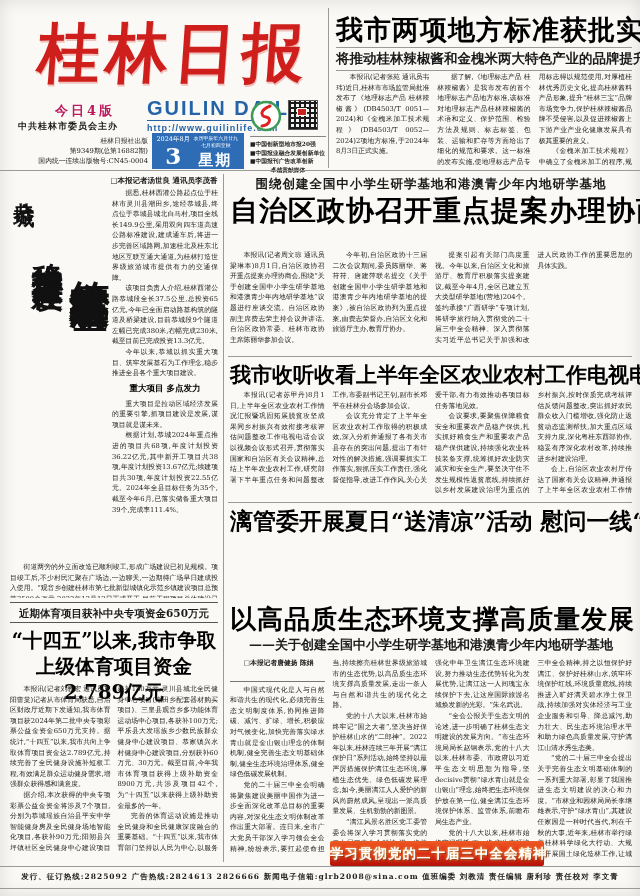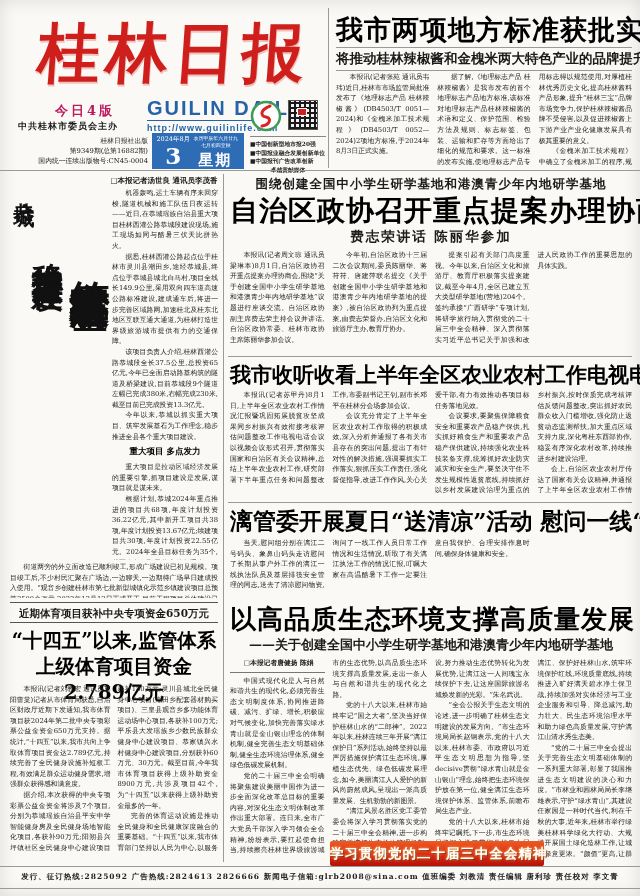--- a/index.html
+++ b/index.html
@@ -81,21 +81,21 @@
   .a6-toprule { left:10px; top:602px; width:208px; height:1px; background:#555; position:absolute; }
   .a6-eyebrow { position:absolute; left:10px; top:607px; width:208px; font-size:10.5px; white-space:nowrap; }
   .a6-midrule { left:10px; top:622px; width:208px; height:1px; background:#555; position:absolute; }
   .a6-headline { position:absolute; left:10px; top:628px; width:208px; font-size:19.5px; line-height:26px; white-space:normal; }
   .a6-body { position:absolute; left:10px; top:684px; width:208px; height:176px; column-count:2; column-gap:7px; }
 
   
   .a7-headline { position:absolute; left:230px; top:602px; width:402px; font-size:26px; letter-spacing:1px; }
   .a7-sub { position:absolute; left:230px; top:636px; width:402px; font-size:13px; }
   .a7-body { position:absolute; left:230px; top:658px; width:402px; height:202px; column-count:4; column-gap:8px; }
-  .a7-byline { font-size:7.5px; font-weight:bold; border-bottom:1px solid #777; padding-bottom:3px; margin-bottom:3px; text-indent:0; }
+  .a7-byline { font-size:7.5px; font-weight:bold; border-bottom:1px solid #777; padding-bottom:12px; margin-bottom:3px; text-indent:0; }
 
   .banner { position:absolute; left:330px; top:841px; width:214px; height:25px;
      background:linear-gradient(180deg,#ef5a22 0%,#d92a12 55%,#b31208 100%);
      color:#fff; font-weight:900; font-size:13.5px; letter-spacing:1px; text-align:right; line-height:25px;
      text-shadow:0 0 3px #ffd76e, 1px 1px 1px #6d0b00; white-space:nowrap; border-radius:2px; }
 
   
   .footer-rule1 { left:0px; top:866px; width:640px; height:1px; }
   .footer-rule2 { left:0px; top:888px; width:640px; height:1px; }
   .footer-text { position:absolute; left:0px; top:872px; width:640px; text-align:center; font-size:7.5px;
@@ -155,66 +155,63 @@
       <p>据了解,《地理标志产品 桂林辣椒酱》是我市发布的首个地理标志产品地方标准,该标准对地理标志产品桂林辣椒酱的术语和定义、保护范围、检验方法及规则、标志标签、包装、运输和贮存等方面给出了细化的规范和要求。这一标准的发布实施,使地理标志产品专用标志得以规范使用,对厚植桂林优秀历史文化,提高桂林酱料产品形象,提升“桂林三宝”品牌市场竞争力,保护桂林辣椒酱品牌不受侵害,以及促进辣椒酱上下游产业产业化健康发展具有极其重要的意义。</p>
       <p>《金槐米加工技术规程》中确立了金槐米加工的程序,规定了原料验收、整理、杀青、干燥、包装、贮存等工序的操作要求,描述了生产记录和档案管理等追溯方法。该标准的发布实施对进一步规范金槐米生产加工要求,保障桂林金槐米产业的规范和健康发展,提升桂林行政区域金槐米的品牌形象及其市场竞争力具有积极意义。</p>
     </div>
 
   <div class="byline-top a2-byline">□本报记者汤世良 通讯员李茂香</div>
   <div class="vtxt a2-prefix">恭城:</div>
   <div class="vtxt a2-main">稳步推进重大项目建设</div>
   <div class="vtxt a2-side">筑牢经济发展基石</div>
   <div class="a2-col">
     <div class="body-plain">
-        <p>机器轰鸣,运土车辆有序来回穿梭,隧道机械和施工队伍日夜运转——近日,在恭城瑶族自治县重大项目桂林西灌公路恭城段建设现场,施工现场如同与酷暑三伏天比拼热火。</p>
         <p>据悉,桂林西灌公路起点位于桂林市灵川县潮田乡,途经恭城县,终点位于恭城县城北白马村,项目全线长149.9公里,采用双向四车道高速公路标准建设,建成通车后,将进一步完善区域路网,加速桂北及桂东北地区互联互通大通道,为桂林打造世界级旅游城市提供有力的交通保障。</p>
         <p>该项目负责人介绍,桂林西灌公路恭城段全长37.5公里,总投资65亿元,今年已全面启动路基构筑的隧道及桥梁建设,目前恭城段9个隧道左幅已完成380米,右幅完成230米,截至目前已完成投资13.3亿元。</p>
         <p>今年以来,恭城以抓实重大项目、筑牢发展基石为工作理念,稳步推进全县各个重大项目建设。</p>
       </div>
     <div class="inline-subhead">重大项目 多点发力</div>
     <div class="body-plain">
         <p>重大项目是拉动区域经济发展的重要引擎,抓项目建设是发展,谋项目就是谋未来。</p>
         <p>根据计划,恭城2024年重点推进的项目共68项,年度计划投资36.22亿元,其中新开工项目共38项,年度计划投资13.67亿元;续建项目共30项,年度计划投资22.55亿元。2024年全县目标任务为35个,截至今年6月,已落实储备重大项目39个,完成率111.4%。</p>
       </div>
 
   </div>
   <div class="a2-tail body-plain">
       <p>街道两旁的外立面改造已顺利竣工,形成广场建设已初见规模。项目竣工后,不少村民汇聚在广场边,一边聊天,一边期待广场早日建成投入使用。“观音乡创建桂林市第七批新型城镇化示范乡镇建设项目总预算3500余万元,2023年12月12日正式开工,目前工程项目总体建设已完成约65%,计划今年建设完成。”观音乡党委书记廖郑和给予介绍说。(下转第二版)</p>
     </div>
   <div class="hairline vdiv-left"></div>
 
   <div class="eyebrow a3-eyebrow">围绕创建全国中小学生研学基地和港澳青少年内地研学基地</div>
   <div class="headline a3-headline">自治区政协召开重点提案办理协商会</div>
-  <div class="subline a3-sub">费志荣讲话  陈丽华参加</div>
   <div class="body-flow a3-body">
       <p>本报讯(记者周文琼 通讯员梁琳本)8月1日,自治区政协召开重点提案办理协商会,围绕“关于创建全国中小学生研学基地和港澳青少年内地研学基地”议题进行座谈交流。自治区政协副主席费志荣主持会议并讲话,自治区政协常委、桂林市政协主席陈丽华参加会议。</p>
       <p>今年初,自治区政协十三届二次会议期间,委员陈丽华、蒋苻苻、唐建萍联名提交《关于创建全国中小学生研学基地和港澳青少年内地研学基地的提案》,被自治区政协列为重点提案,由费志荣督办,自治区文化和旅游厅主办,教育厅协办。</p>
       <p>提案引起有关部门高度重视。今年以来,自治区文化和旅游厅、教育厅积极落实提案建议,截至今年4月,全区已建立五大类型研学基地(营地)204个。签约承接“广西研学”专项计划,将研学旅行纳入贯彻党的二十届三中全会精神、深入贯彻落实习近平总书记关于加强和改进人民政协工作的重要思想的具体实践。</p>
     </div>
   <div class="hairline hr-c1"></div>
 
   <div class="headline a4-headline">我市收听收看上半年全区农业农村工作电视电话会议</div>
   <div class="body-flow a4-body">
       <p>本报讯(记者苏甲丹)8月1日,上半年全区农业农村工作情况汇报暨巩固拓展脱贫攻坚成果同乡村振兴有效衔接考核评估问题整改工作电视电话会议以视频会议形式召开,贯彻落实国家和自治区有关会议精神,总结上半年农业农村工作,研究部署下半年重点任务和问题整改工作,市委副书记王钊,副市长邓平在桂林分会场参加会议。</p>
       <p>会议充分肯定了上半年全区农业农村工作取得的积极成效,深入分析并通报了各有关市县存在的突出问题,提出了有针对性的解决措施,强调要抓实工作落实,狠抓压实工作责任,强化督促指导,改进工作作风,关心关爱干部,有力有效推动各项目标任务落地见效。</p>
       <p>会议要求,要聚焦保障粮食安全和重要农产品稳产保供,扎实抓好粮食生产和重要农产品稳产保供建设,持续强化农业科技装备支撑,统筹抓好农业防灾减灾和安全生产,要坚决守住不发生规模性返贫底线,持续抓好以乡村发展建设治理为重点的乡村振兴,按时保质完成考核评估反馈问题整改,突出抓好农民群众收入门槛增收,强化防止返贫动态监测帮扶,加大重点区域支持力度,深化粤桂东西部协作,稳妥有序深化农村改革,持续推进乡村建设治理。</p>
       <p>会上,自治区农业农村厅传达了国家有关会议精神,并通报了上半年全区农业农村工作情况。来宾市、崇左市、贺州市富川瑶族自治县、百色市田阳区,以及自治区发改委、财政厅、人社厅、水利厅等单位作交流发言。</p>
     </div>
   <div class="hairline hr-c2"></div>
 
   <div class="headline a5-headline">漓管委开展夏日“送清凉”活动 慰问一线“漓江卫士”</div>
   <div class="body-flow a5-body">
-      <p>当天,慰问组分别在漓江二号码头、象鼻山码头走访慰问了长期从事户外工作的漓江一线执法队员及基层排筏安全管理的同志,送去了清凉慰问物资,询问了一线工作人员日常工作情况和生活情况,听取了有关漓江执法工作的情况汇报,叮嘱大家在高温酷暑下工作一定要注意自我保护、合理安排作息时间,确保身体健康和安全。</p>
     </div>
 
   <div class="a6-toprule"></div>
   <div class="eyebrow a6-eyebrow">近期体育项目获补中央专项资金650万元</div>
   <div class="a6-midrule"></div>
   <div class="headline a6-headline">
-    <div>“十四五”以来,监管体系</div>
+    <div>“十四五”以来,我市争取</div>
     <div>上级体育项目资金2.789亿元</div>
   </div>
   <div class="body-flow a6-body">
       <p>本报讯(记者刘教宏 通讯员莫阳蕾棠)记者从市体育局获悉,自治区财政厅近期下发通知,我市体育项目获2024年第二批中央专项彩票公益金资金650万元支持。据统计,“十四五”以来,我市共向上争取体育项目资金达2.789亿元,持续完善了全民健身设施补短板工程,有效满足群众运动健身需求,增强群众获得感和满意度。</p>
       <p>据介绍,本次获得的中央专项彩票公益金资金将涉及7个项目,分别为恭城瑶族自治县平安中学智能健身房及全民健身场地智能化项目,各获补90万元;阳朔县兴坪镇社区全民健身中心建设项目获补180万元;灵川县城北全民健身中心项目(潮田乡配套器材购买项目)、三皇县观音乡多功能体育运动场中心项目,各获补100万元;平乐县大发瑶族乡少数民族群众健身中心建设项目、恭家镇兴水村健身中心建设项目,分别获补60万元、30万元。截至目前,今年我市体育项目获得上级补助资金8900万元,共涉及项目42个,为“十四五”以来获得上级补助资金最多的一年。</p>
       <p>完善的体育运动设施是推动全民健身和全民健康深度融合的重要基础。“十四五”以来,我市体育部门坚持以人民为中心,以服务乡村振兴为目标,围绕大众健身需求,大力推进体育公共服务体系民生工程建设,主动谋划用好上申报为民办实事项目、乡村振兴项目、中央预算内投资补短板项目、中央专项彩票公益金支持地方事业项目,积极向中央、自治区争取资金。截至目前,向上争取资金2.789亿元,建设项目90多个。</p>
     </div>
 
   <div class="headline a7-headline">以高品质生态环境支撑高质量发展</div>
   <div class="subline a7-sub">——关于创建全国中小学生研学基地和港澳青少年内地研学基地</div>

